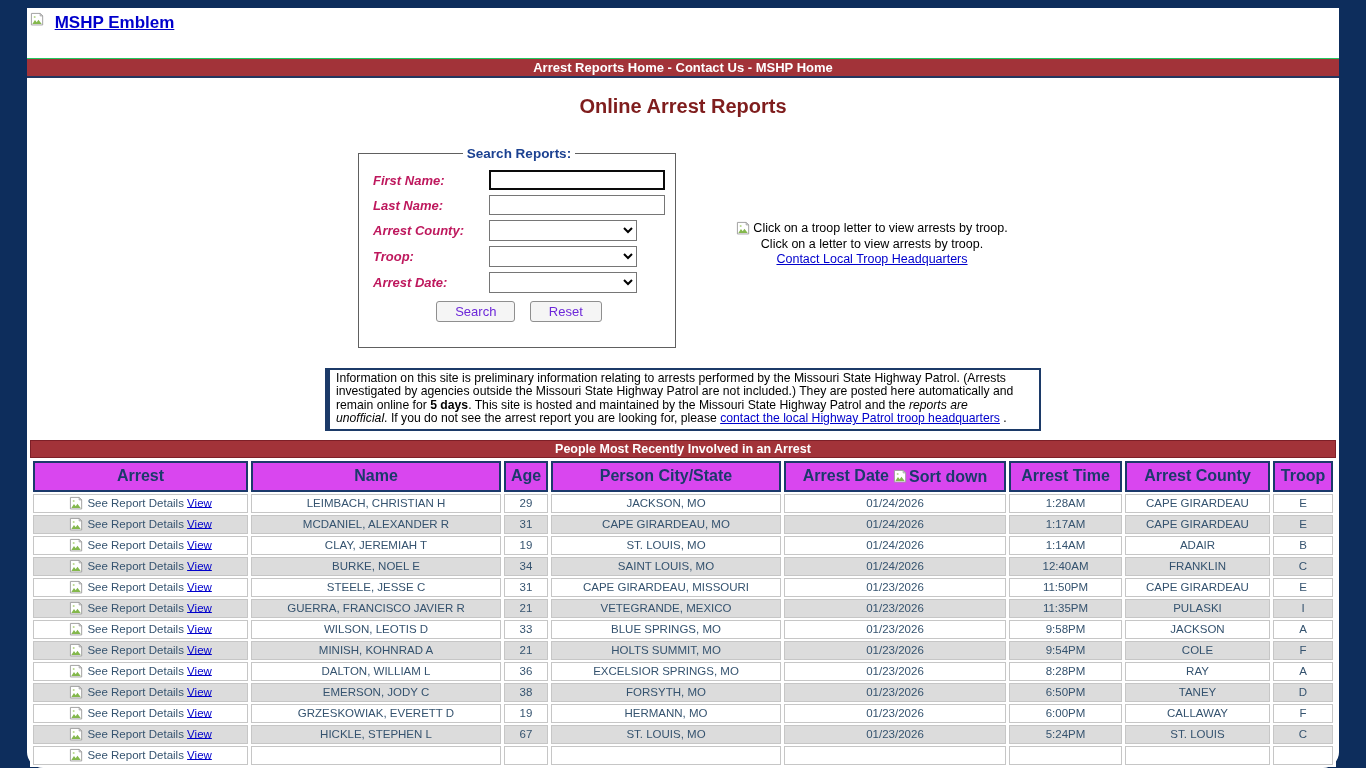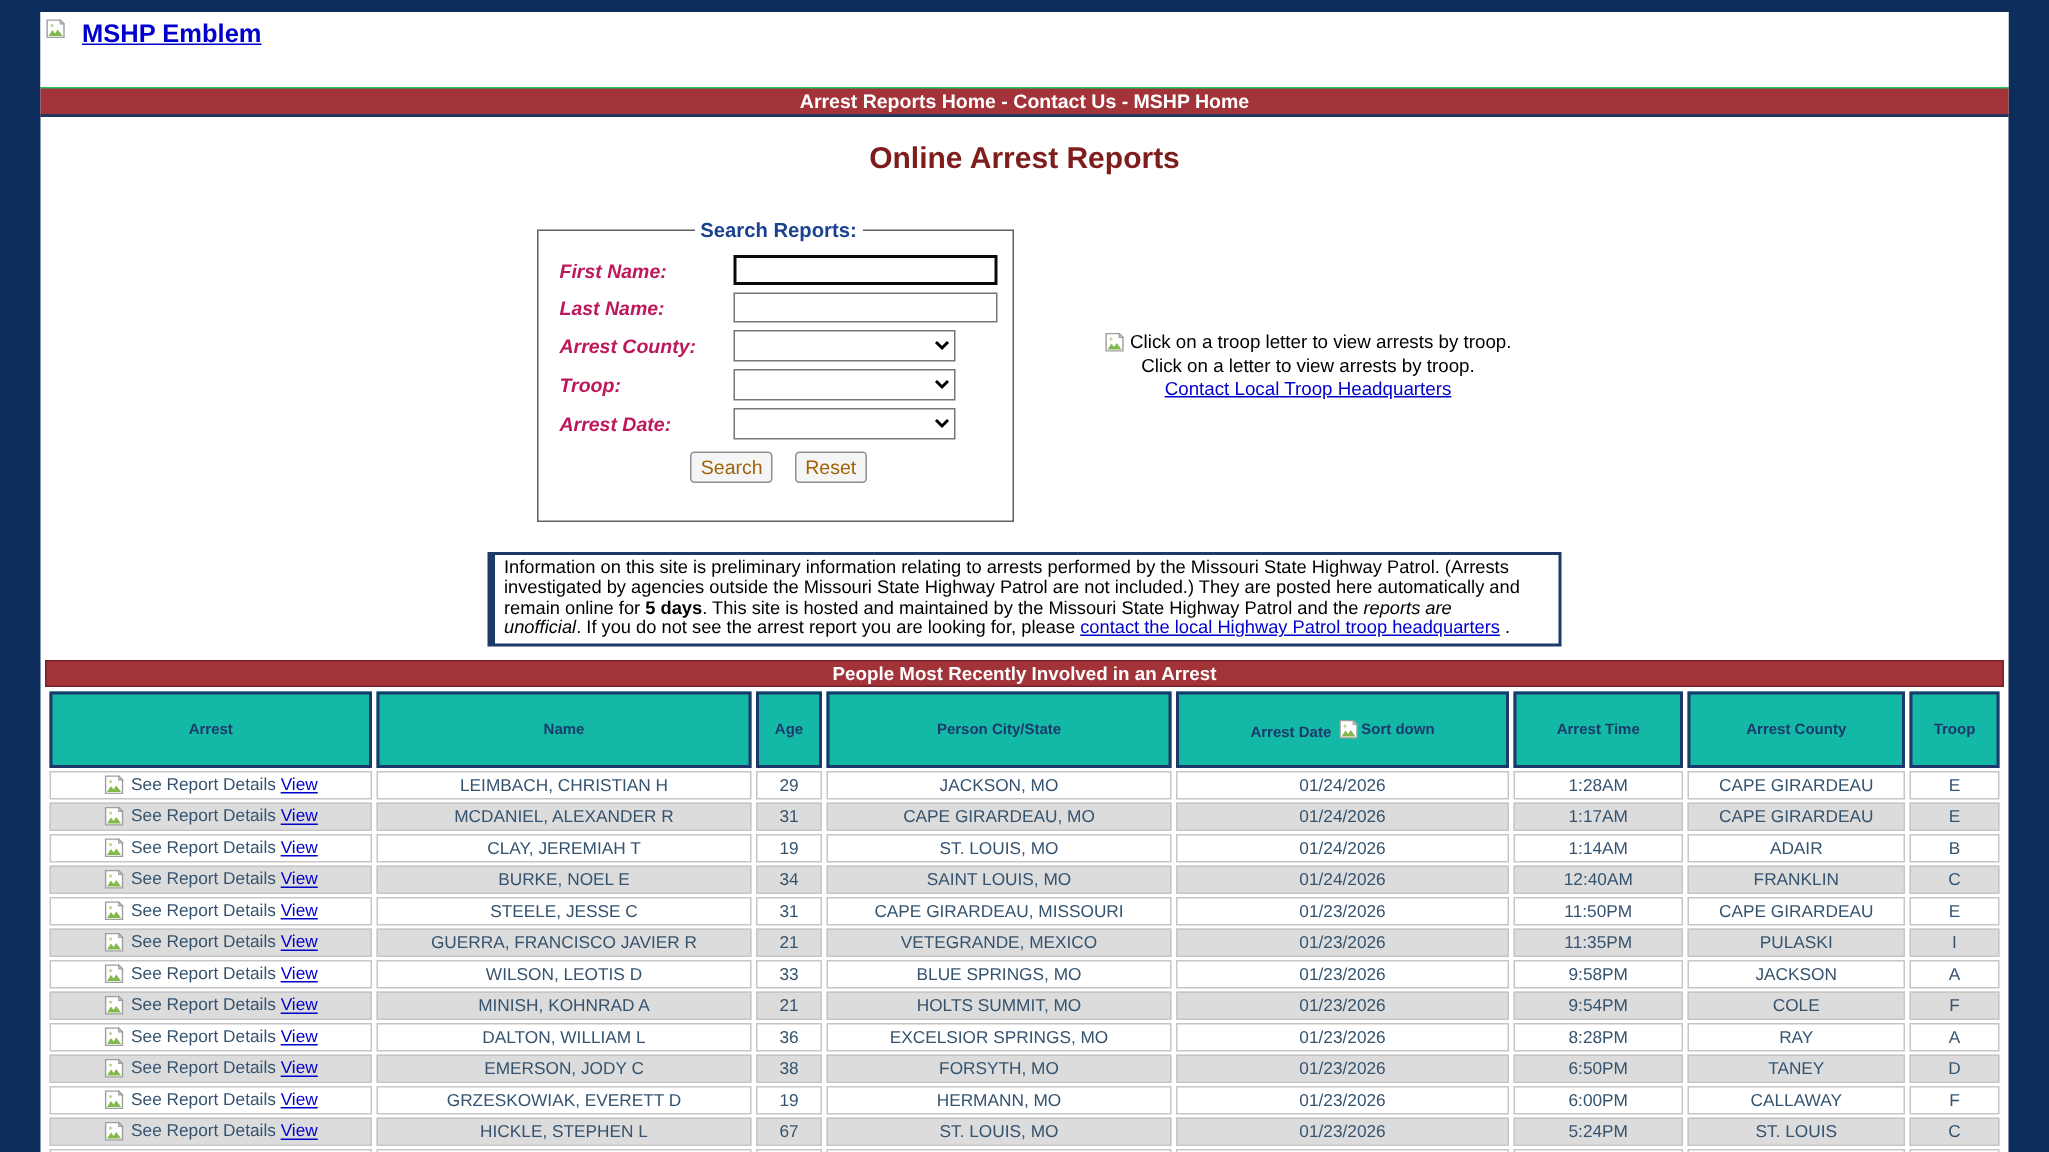--- a/index.html
+++ b/index.html
@@ -5,20 +5,21 @@
   * { margin:0; padding:0; box-sizing:border-box; }
   html,body { width:1366px; height:768px; overflow:hidden; }
   body {
     background:#0d2d5c;
     font-family:"Liberation Sans","DejaVu Sans",sans-serif;
     position:relative;
   }
   .page {
     position:absolute; left:27px; top:8px; width:1312px; height:760px;
     background:#ffffff;
+    border-radius:16px;
   }
   
   .masthead { position:absolute; left:0; top:0; width:100%; height:50px; background:#fff; }
   .emblem-link {
     position:absolute; left:3px; top:4px; width:148px;
     display:flex; align-items:flex-start; gap:6px;
     color:#0000cc; font-weight:bold; font-size:17px; text-decoration:underline;
   }
   .emblem-link .txt { flex:1; text-align:center; line-height:21px; }
   .bimg { display:inline-block; vertical-align:middle; line-height:0; }
@@ -47,22 +48,22 @@
   .frm-label { width:116px; font-weight:bold; font-size:13px; color:#be185d; line-height:15px;font-style:italic; }
   .frm-ctl input[type=text] {
     width:176px; height:20px; border:1px solid #767676; font-size:12px; padding:0 3px; background:#fff;
   }
   .frm-ctl input[type=text].focused { border:2px solid #0a0a0a; }
   .frm-ctl select {
     width:148px; height:21px; border:1px solid #767676; font-size:12px; background:#fff; color:#000;
   }
   .frm-buttons { margin-top:8px; text-align:center; }
   .frm-buttons button {
-    font-size:13px; padding:2px 6px; margin:0 5px;
-    background:#f5f5f5; border:1px solid #8f8f8f; border-radius:3px; color:#a16207;
+    font-size:13px; padding:2px 18px; margin:0 5px;
+    background:#f5f5f5; border:1px solid #8f8f8f; border-radius:3px; color:#6d28d9;
   }
   
   .troop-panel {
     position:absolute; left:640px; top:213px; width:410px;
     text-align:center; font-size:12.5px; color:#000; line-height:15.5px;
   }
   .troop-panel .l1 { display:flex; align-items:center; justify-content:center; gap:2px; }
   .troop-panel a { color:#0000cc; text-decoration:underline; }
   
   .info-box {
@@ -75,22 +76,22 @@
   .table-wrap { position:absolute; left:3px; top:432px; width:1306px; }
   .table-title {
     height:18px; line-height:17px; background:#a23339; border:1px solid #7d1f27;
     color:#fff; font-weight:bold; font-size:12.5px; text-align:center;
   }
   table.results {
     width:1306px; table-layout:fixed; border-collapse:separate; border-spacing:3px 2px;
     margin-top:1px; background:#fff;
   }
   table.results th {
-    border:2px solid #1b3a6b; background:#14b8a6; color:#1b3a6b;
-    font-weight:bold; font-size:10px; height:20px; text-align:center; padding:16px 2px;
+    border:2px solid #1b3a6b; background:#d946ef; color:#1b3a6b;
+    font-weight:bold; font-size:16px; height:20px; text-align:center; padding:4px 2px;
     overflow:hidden; white-space:nowrap;
   }
   table.results td {
     border:1px solid #c6c6c6; background:#fff; color:#35536f;
     font-size:11.5px; height:19px; text-align:center; padding:0 2px;
     overflow:hidden; white-space:nowrap;
   }
   table.results tr.alt td { background:#dcdcdc; }
   table.results td a { color:#0000cc; text-decoration:underline; }
   table.results .bimg svg { vertical-align:-3px; }

